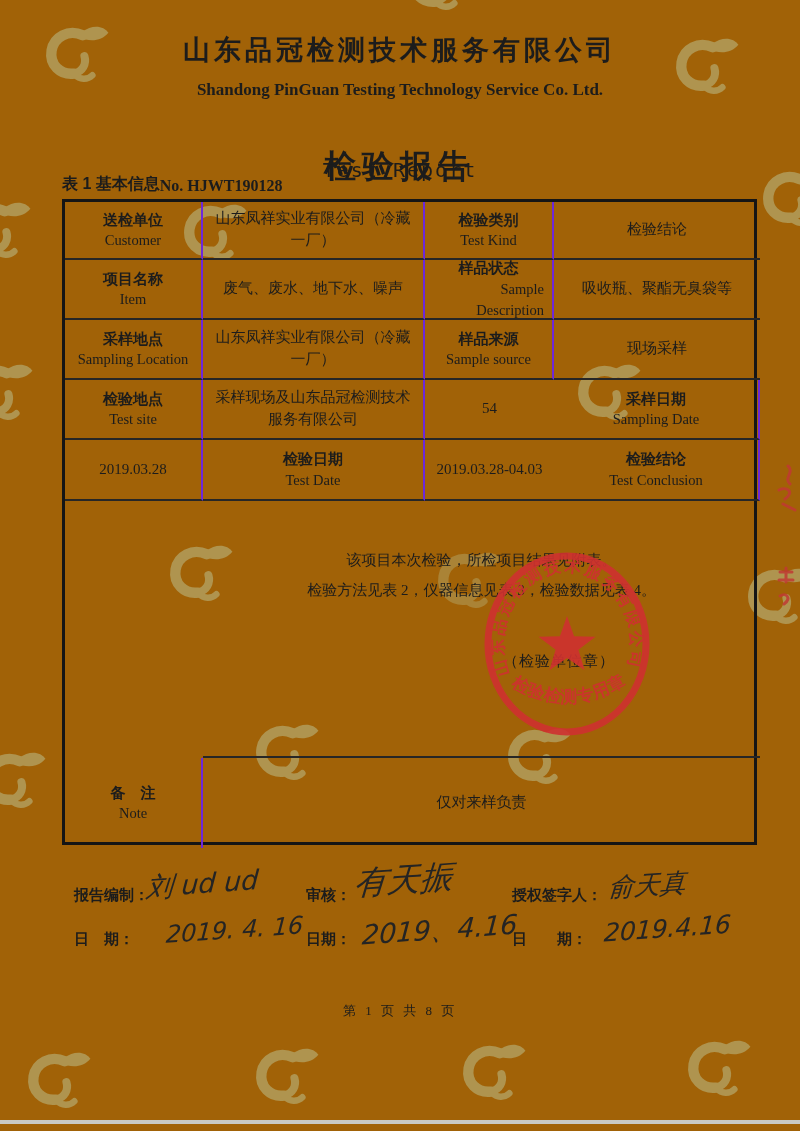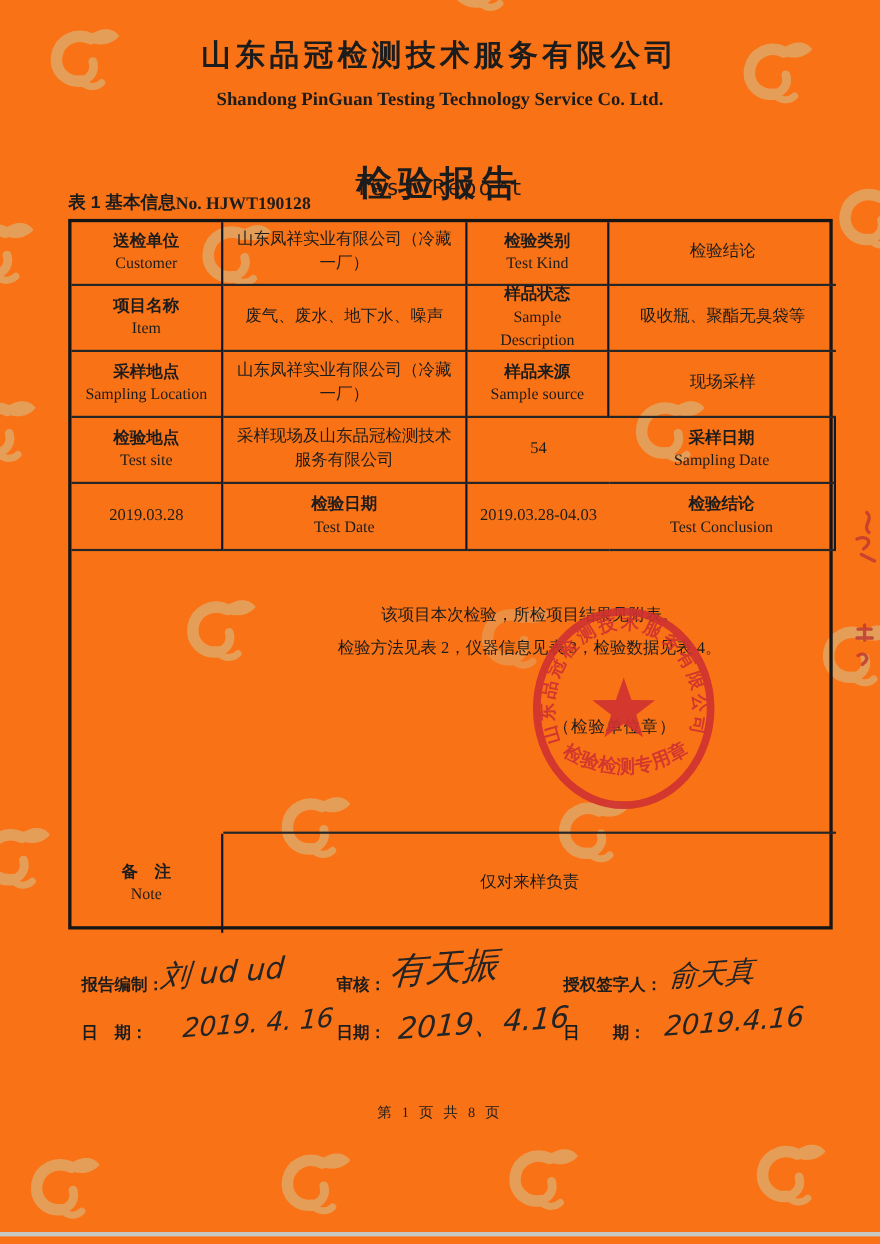--- a/index.html
+++ b/index.html
@@ -1,19 +1,19 @@
 <!DOCTYPE html>
 <html><head>
 <meta charset="utf-8">
 <style>
   * { margin:0; padding:0; box-sizing:border-box; }
   html,body { background:#e8e8e8; }
   .page {
     position:relative; width:800px; height:1131px; margin:0 auto;
-    background:#f97316; overflow:hidden; color:#1c1c1c;
+    background:#a16207; overflow:hidden; color:#1c1c1c;
     font-family:"Liberation Serif","DejaVu Serif",serif;
   }
   
   .wm { position:absolute; width:80px; height:76px; opacity:.38; z-index:0; pointer-events:none; }
   
   .company-cn { position:absolute; top:32px; left:0; width:100%; text-align:center;
     font-size:27px; font-weight:bold; letter-spacing:4px; z-index:1; }
   .company-en { position:absolute; top:80px; left:0; width:100%; text-align:center;
     font-size:17px; font-weight:bold; z-index:1; }
   .title-cn { position:absolute; top:117px; left:0; width:100%; text-align:center;
@@ -22,27 +22,27 @@
     font-family:"DejaVu Sans Mono",monospace; font-size:20px; letter-spacing:2px; z-index:1; }
   .meta-line { position:absolute; top:174px; left:62px; width:695px; display:flex;
     align-items:flex-end; z-index:1; }
   .table-label { font-family:"Liberation Sans","DejaVu Sans",sans-serif; font-size:16px; font-weight:bold; }
   .report-no { font-size:16px; font-weight:bold; }
   
   .info-table { position:absolute; left:62px; top:199px; width:695px; height:646px;
     display:grid; grid-template-columns:138px 222px 129px 206px;
     grid-template-rows:58px 60px 60px 60px 61px 257px 90px;
     border:3px solid #151515; z-index:1; background:transparent; }
-  .cell { border-right:2px solid #0f172a; border-bottom:2px solid #262626;
+  .cell { border-right:2px solid #6d28d9; border-bottom:2px solid #262626;
     display:flex; flex-direction:column; align-items:center; justify-content:center;
     text-align:center; padding:2px 8px; line-height:1.45; }
   .cell.last-col { border-right:none; }
   .cell.last-row { border-bottom:none; }
   .lbl-cn { font-family:"Liberation Sans","DejaVu Sans",sans-serif; font-size:15px; font-weight:bold; }
-  .lbl-en { font-size:14.5px; }
+  .lbl-en { font-size:14.5px;text-align:right; }
   .val { font-size:15px; }
   .cell.span3 { grid-column:2 / 5; }
   .conclusion-cell { position:relative; display:block; text-align:center; padding-top:44px; }
   .conclusion-line { font-size:15px; line-height:30px; }
   .seal-note { position:absolute; left:300px; top:150px; font-size:15px; letter-spacing:1px; z-index:3; }
   
   .stamp { position:absolute; left:481px; top:549px; width:172px; height:190px; z-index:2; opacity:.9; }
   
   .frag { position:absolute; z-index:2; opacity:.85; }
   

